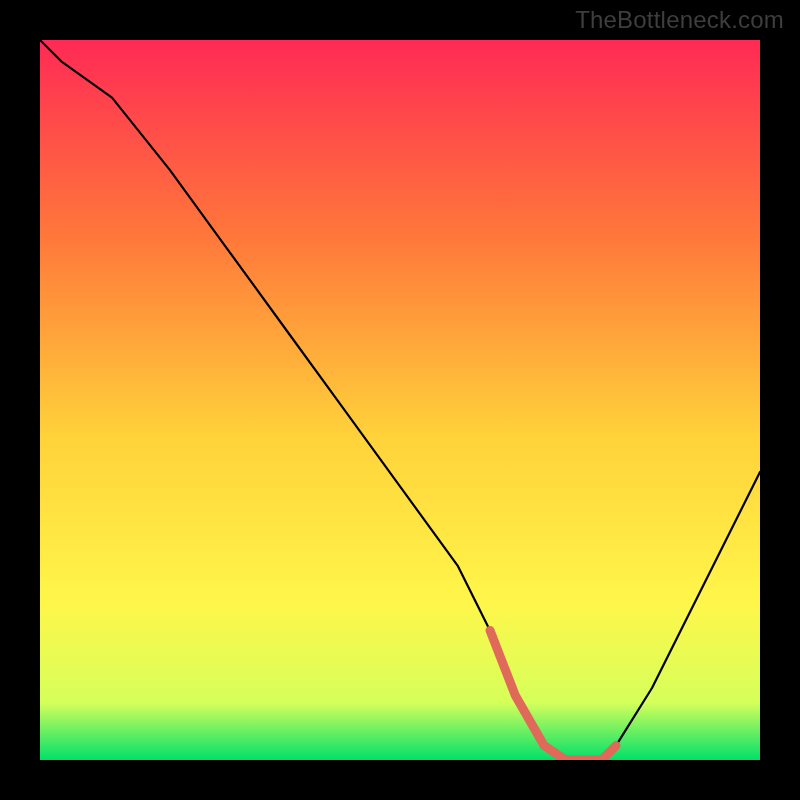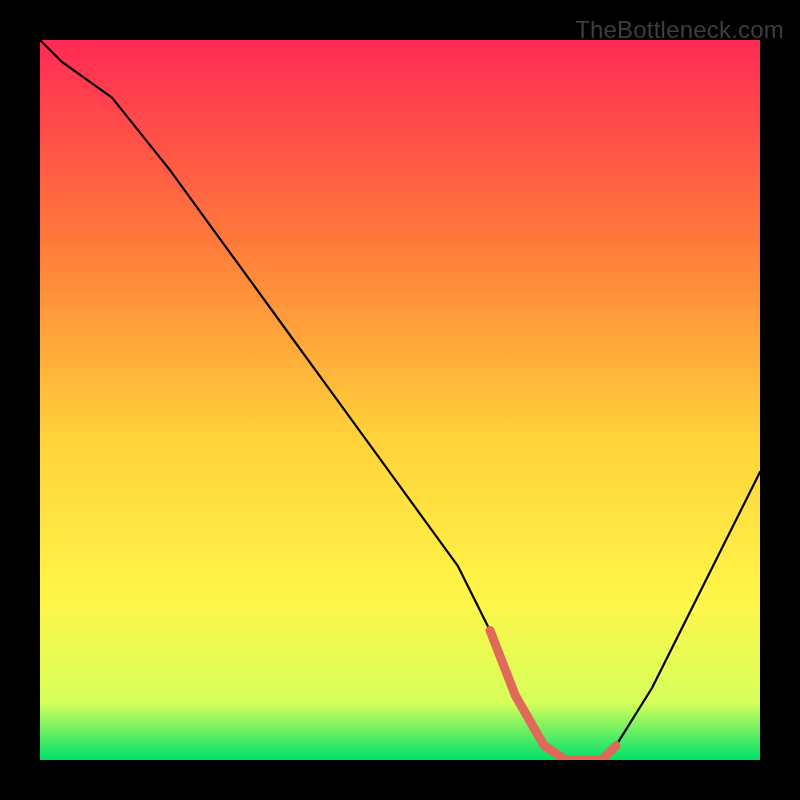--- a/index.html
+++ b/index.html
@@ -5,21 +5,21 @@
   * { margin: 0; padding: 0; box-sizing: border-box; }
   html, body { width: 800px; height: 800px; background: #000; overflow: hidden; }
   .frame {
     position: relative;
     width: 800px;
     height: 800px;
     background: #000;
   }
   .watermark {
     position: absolute;
-    top: 16px;
+    top: 6px;
     right: 16px;
     font-family: Arial, Helvetica, sans-serif;
     font-size: 24px;
     font-weight: 500;
     color: #3e3e3e;
     letter-spacing: 0.2px;
     text-align: center;
   }
   .plot {
     position: absolute;

